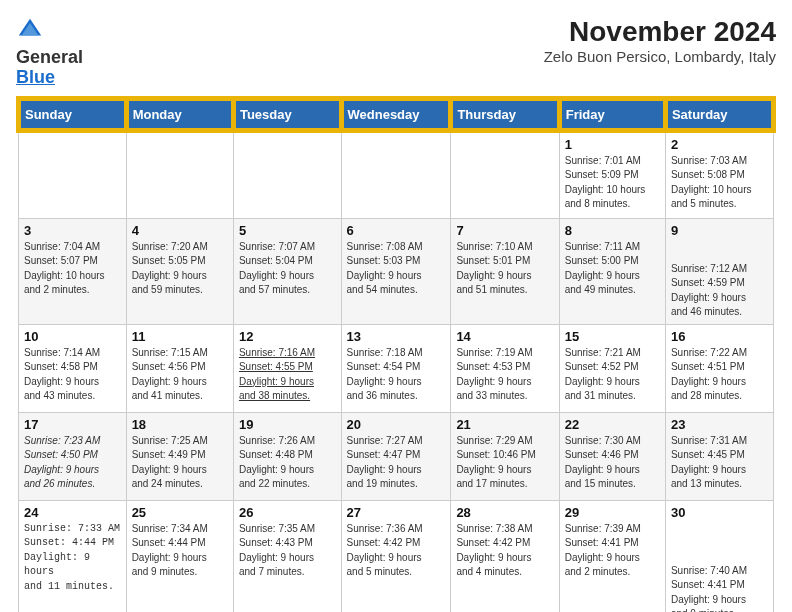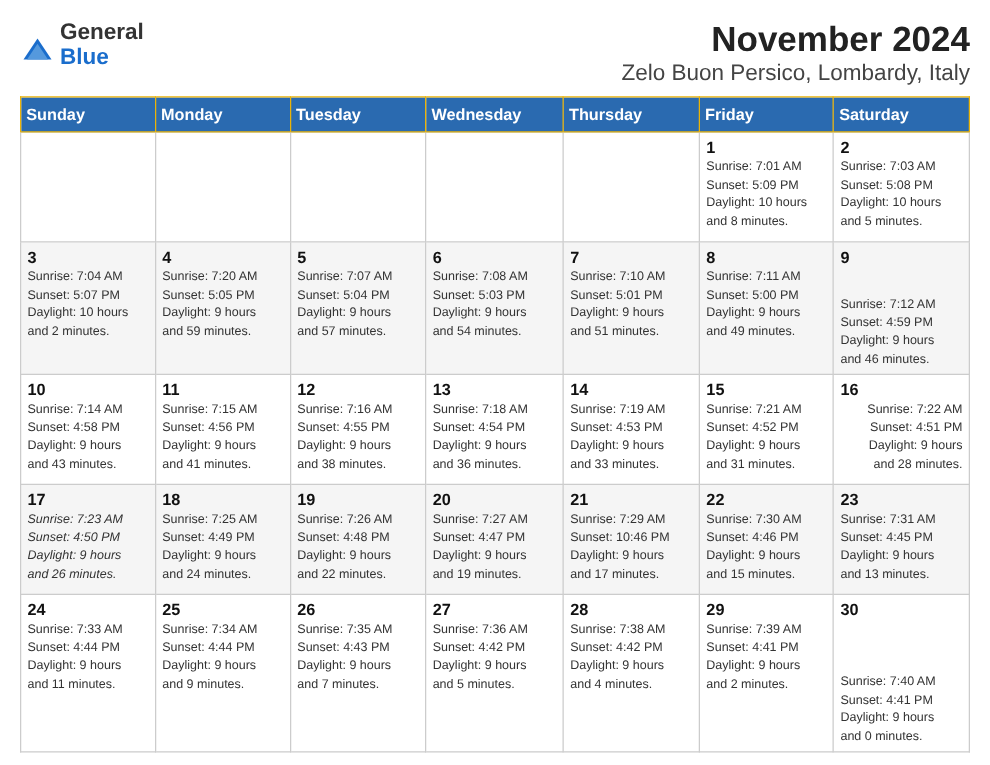--- a/index.html
+++ b/index.html
@@ -11,59 +11,60 @@
       padding: 16px;
     }
     .header {
       display: flex;
       align-items: flex-start;
       justify-content: space-between;
       margin-bottom: 8px;
     }
     .logo {
       display: flex;
-      align-items: flex-end;
+      align-items: flex-start;
       gap: 4px;
+      flex-direction: column;
     }
     .logo-text {
       font-size: 18px;
       font-weight: bold;
       line-height: 1.1;
     }
     .logo-text span.general { color: #333; }
-    .logo-text span.blue { color: #1a6dcc; }
+    .logo-text span.blue { color: #1a6dcc; text-decoration: underline; }
     .logo-icon {
       width: 28px;
       height: 28px;
     }
     .title-block {
       text-align: right;
     }
     .month-title {
       font-size: 28px;
       font-weight: bold;
       color: #222;
     }
     .location {
-      font-size: 18px;
+      font-size: 15px;
       color: #444;
     }
     .calendar {
       width: 100%;
       border-collapse: collapse;
       font-size: 11px;
     }
     .calendar thead th {
       background: #2a6ab0;
       color: #fff;
       padding: 6px 4px;
       text-align: left;
       font-size: 13px;
       font-weight: bold;
-      border: 1px solid #eab308;
+      border: 5px solid #eab308;
     }
     .calendar tbody td {
       border: 1px solid #ccc;
       vertical-align: top;
       padding: 4px 5px;
       height: 88px;
       width: 113px;
       background: #fff;
     }
     .calendar tbody tr:nth-child(even) td {
@@ -199,21 +200,21 @@
         </td>
         <td>
           <div class="day-num">11</div>
           <div class="day-info" style="white-space: pre-line;">Sunrise: 7:15 AM
 Sunset: 4:56 PM
 Daylight: 9 hours
 and 41 minutes.</div>
         </td>
         <td>
           <div class="day-num">12</div>
-          <div class="day-info" style="white-space: pre-line;">Sunrise: 7:16 AM
+          <div class="day-info" style="white-space: pre-line; text-decoration: underline;">Sunrise: 7:16 AM
 Sunset: 4:55 PM
 Daylight: 9 hours
 and 38 minutes.</div>
         </td>
         <td>
           <div class="day-num">13</div>
           <div class="day-info" style="white-space: pre-line;">Sunrise: 7:18 AM
 Sunset: 4:54 PM
 Daylight: 9 hours
 and 36 minutes.</div>
@@ -227,21 +228,21 @@
         </td>
         <td>
           <div class="day-num">15</div>
           <div class="day-info" style="white-space: pre-line;">Sunrise: 7:21 AM
 Sunset: 4:52 PM
 Daylight: 9 hours
 and 31 minutes.</div>
         </td>
         <td>
           <div class="day-num">16</div>
-          <div class="day-info" style="white-space: pre-line; text-align: right;">Sunrise: 7:22 AM
+          <div class="day-info" style="white-space: pre-line;">Sunrise: 7:22 AM
 Sunset: 4:51 PM
 Daylight: 9 hours
 and 28 minutes.</div>
         </td>
       </tr>
       <tr>
         <td>
           <div class="day-num">17</div>
           <div class="day-info" style="white-space: pre-line; font-style: italic;">Sunrise: 7:23 AM
 Sunset: 4:50 PM
@@ -287,21 +288,21 @@
           <div class="day-num">23</div>
           <div class="day-info" style="white-space: pre-line;">Sunrise: 7:31 AM
 Sunset: 4:45 PM
 Daylight: 9 hours
 and 13 minutes.</div>
         </td>
       </tr>
       <tr>
         <td>
           <div class="day-num">24</div>
-          <div class="day-info" style="white-space: pre-line;">Sunrise: 7:33 AM
+          <div class="day-info" style="white-space: pre-line; font-family: Liberation Mono, monospace;">Sunrise: 7:33 AM
 Sunset: 4:44 PM
 Daylight: 9 hours
 and 11 minutes.</div>
         </td>
         <td>
           <div class="day-num">25</div>
           <div class="day-info" style="white-space: pre-line;">Sunrise: 7:34 AM
 Sunset: 4:44 PM
 Daylight: 9 hours
 and 9 minutes.</div>

